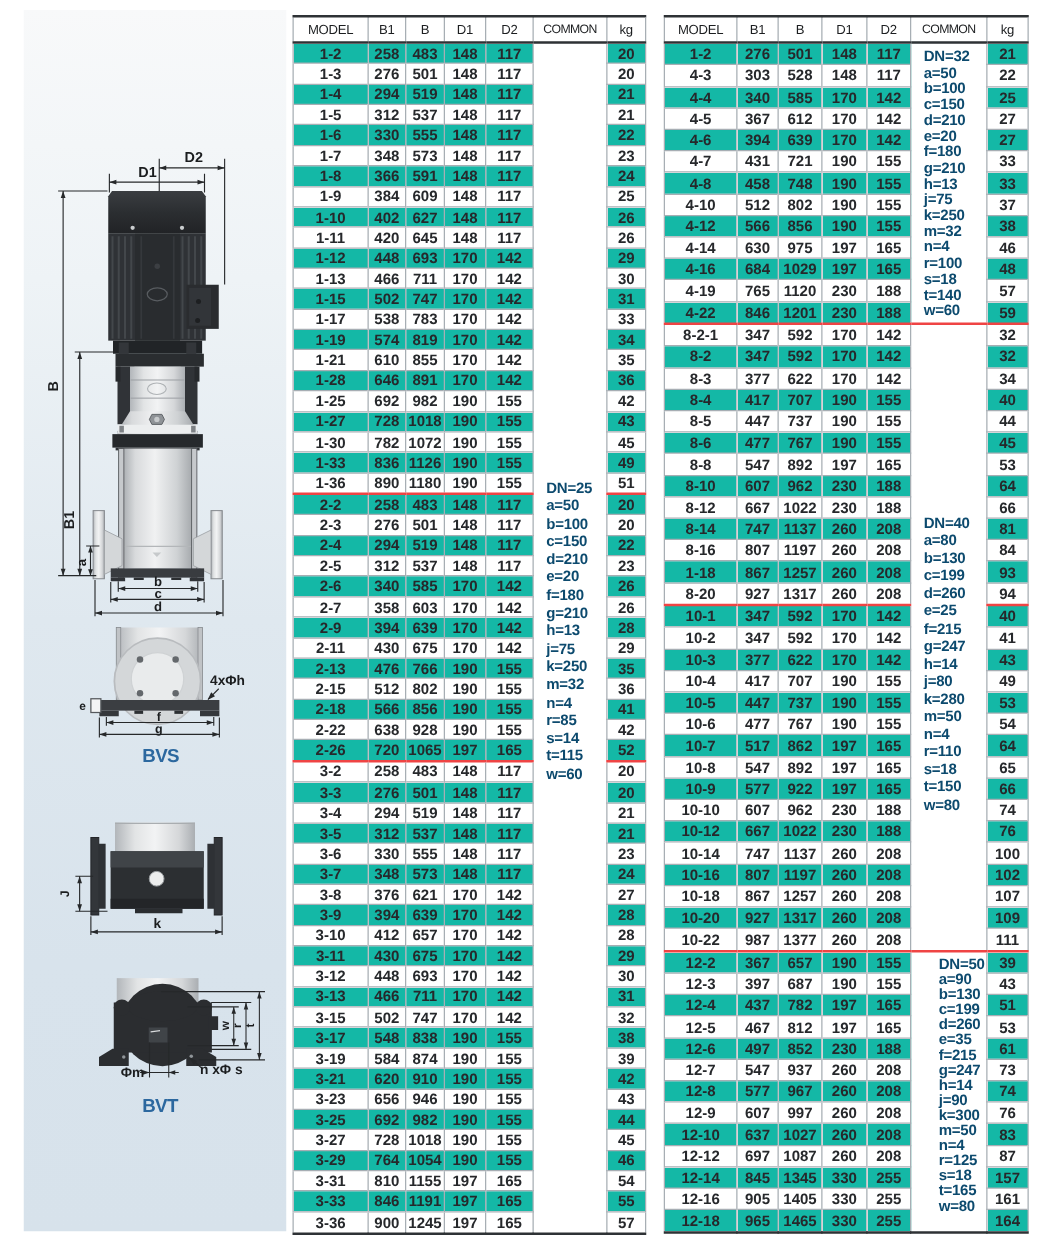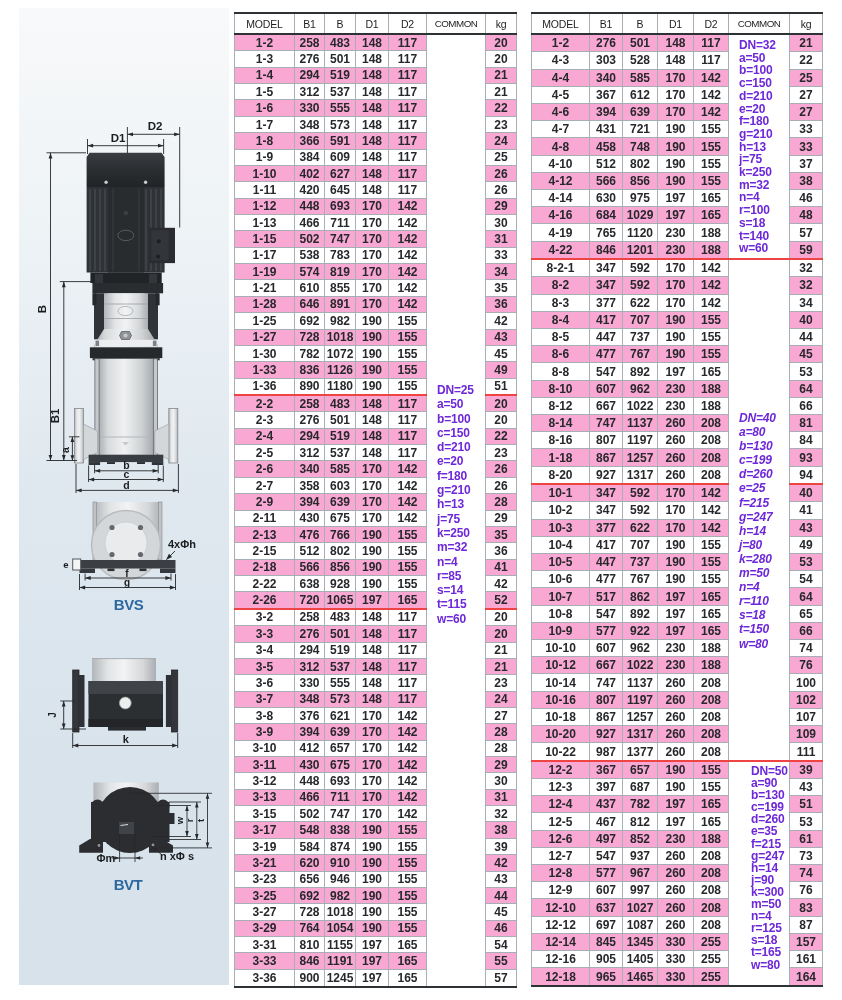--- a/index.html
+++ b/index.html
@@ -6,28 +6,28 @@
   body{width:842px;height:1000px;background:#fff;font-family:"Liberation Sans",sans-serif;position:relative;overflow:hidden;}
   #page{position:absolute;left:0;top:0;width:842px;height:1000px;background:#fff;}
   #sidebar{position:absolute;left:19px;top:8px;width:210px;height:977px;
     background:linear-gradient(180deg,#f8f9fa 0%,#eef3f6 22%,#dfe8ef 50%,#d8e3ec 78%,#d7e2eb 100%);}
   table.spec{position:absolute;border-collapse:collapse;table-layout:fixed;font-size:12px;font-weight:bold;color:#26282b;}
   table.spec td,table.spec th{padding:0;text-align:center;vertical-align:middle;overflow:hidden;white-space:nowrap;}
   table.spec th{height:19px;font-size:10.5px;letter-spacing:-0.2px;font-weight:normal;color:#1c1e20;border-bottom:2px solid #2e3235;background:#fff;}
   table.spec td{border-top:1px solid #a7aeb4;}
   table.spec td,table.spec th{border-left:1px solid #a7aeb4;border-right:1px solid #a7aeb4;}
   table.spec{border-top:2px solid #2e3235;border-bottom:2px solid #2e3235;border-left:1px solid #c8cdd1;border-right:1px solid #c8cdd1;}
-  table.spec tr.s{background:#f9a8d4;margin-left:23px;}
+  table.spec tr.s{background:#14b8a6;margin-left:23px;}
   table.spec tr.g td{border-top:2px solid #ef4444;}
   table.spec td.m{font-weight:bold;}
   table.spec td.c{background:#fff;border-top:none;}
   #ltable{left:234px;top:12px;width:282px;height:976px;}
   #rtable{left:531px;top:12px;width:291px;height:975px;}
   th.co{font-size:9.8px !important;letter-spacing:-0.5px !important;}
-  .common{position:absolute;font-size:12px;font-weight:bold;color:#6d28d9;white-space:pre;line-height:14.2px;letter-spacing:-0.2px;}
+  .common{position:absolute;font-size:12px;font-weight:bold;color:#0c4a6e;white-space:pre;line-height:14.2px;letter-spacing:-0.2px;}
 </style>
 </head>
 <body>
 <div id="page">
 
 <div id="sidebar">
 <svg width="210" height="977" viewBox="0 0 210 977" xmlns="http://www.w3.org/2000/svg" font-family="Liberation Sans, sans-serif">
 <defs>
   <linearGradient id="steelH" x1="0" y1="0" x2="1" y2="0">
     <stop offset="0" stop-color="#a6aaae"></stop>
@@ -1368,21 +1368,21 @@
 h=13
 j=75
 k=250
 m=32
 n=4
 r=100
 s=18
 t=140
 w=60</div>
 
-<div class="common" style="left:739px;top:411px;line-height:14.1px;font-style:italic;">DN=40
+<div class="common" style="left:739px;top:411px;line-height:14.1px;">DN=40
 a=80
 b=130
 c=199
 d=260
 e=25
 f=215
 g=247
 h=14
 j=80
 k=280

